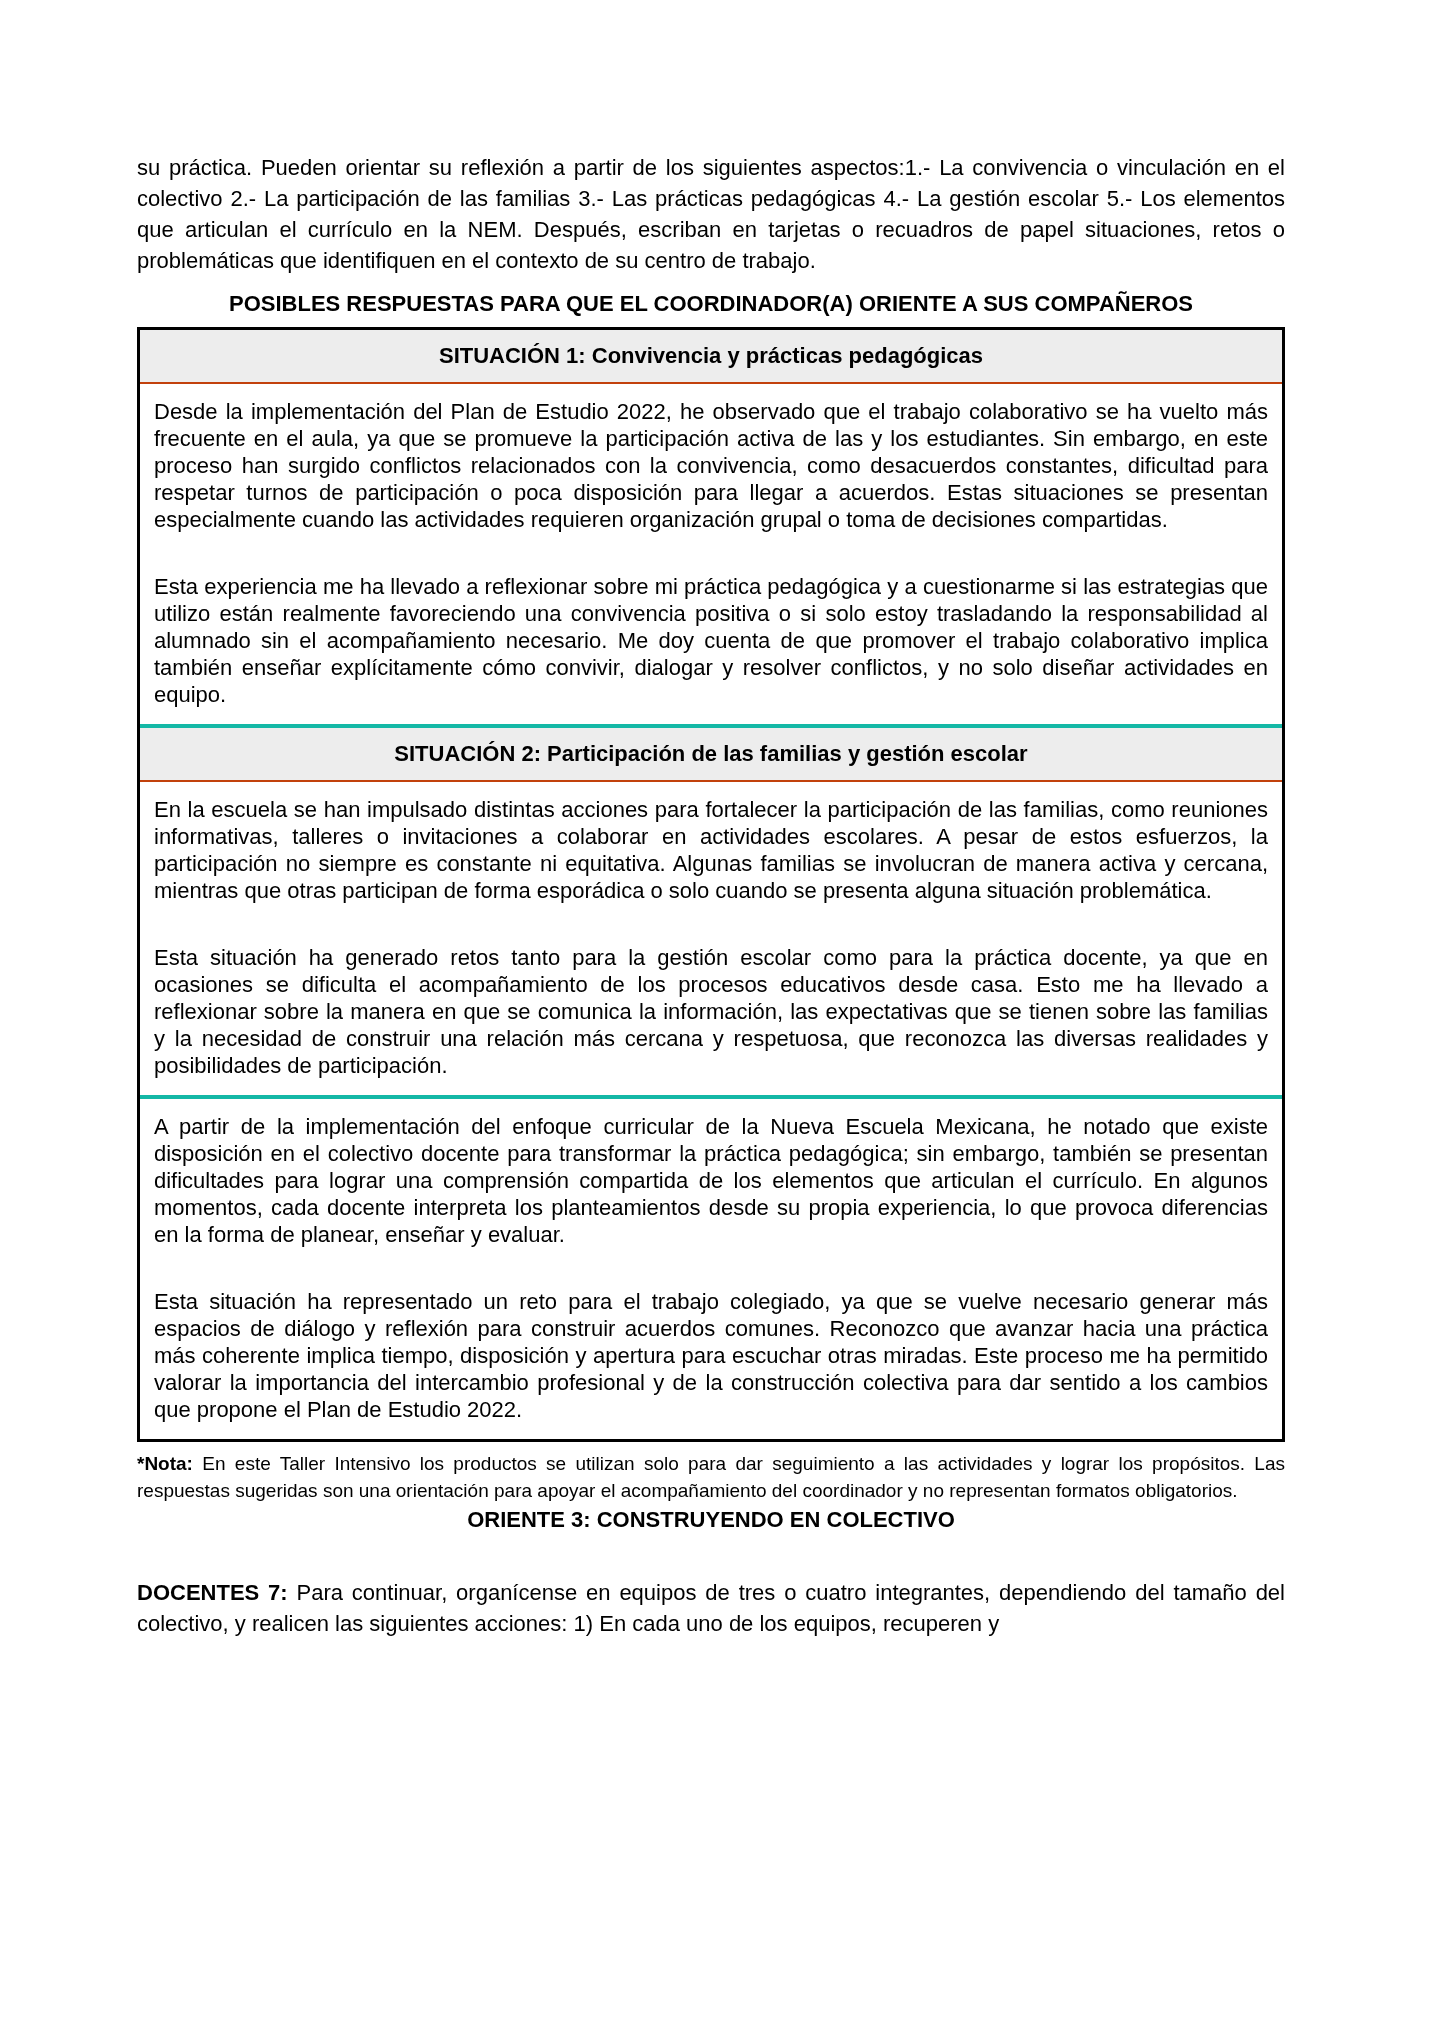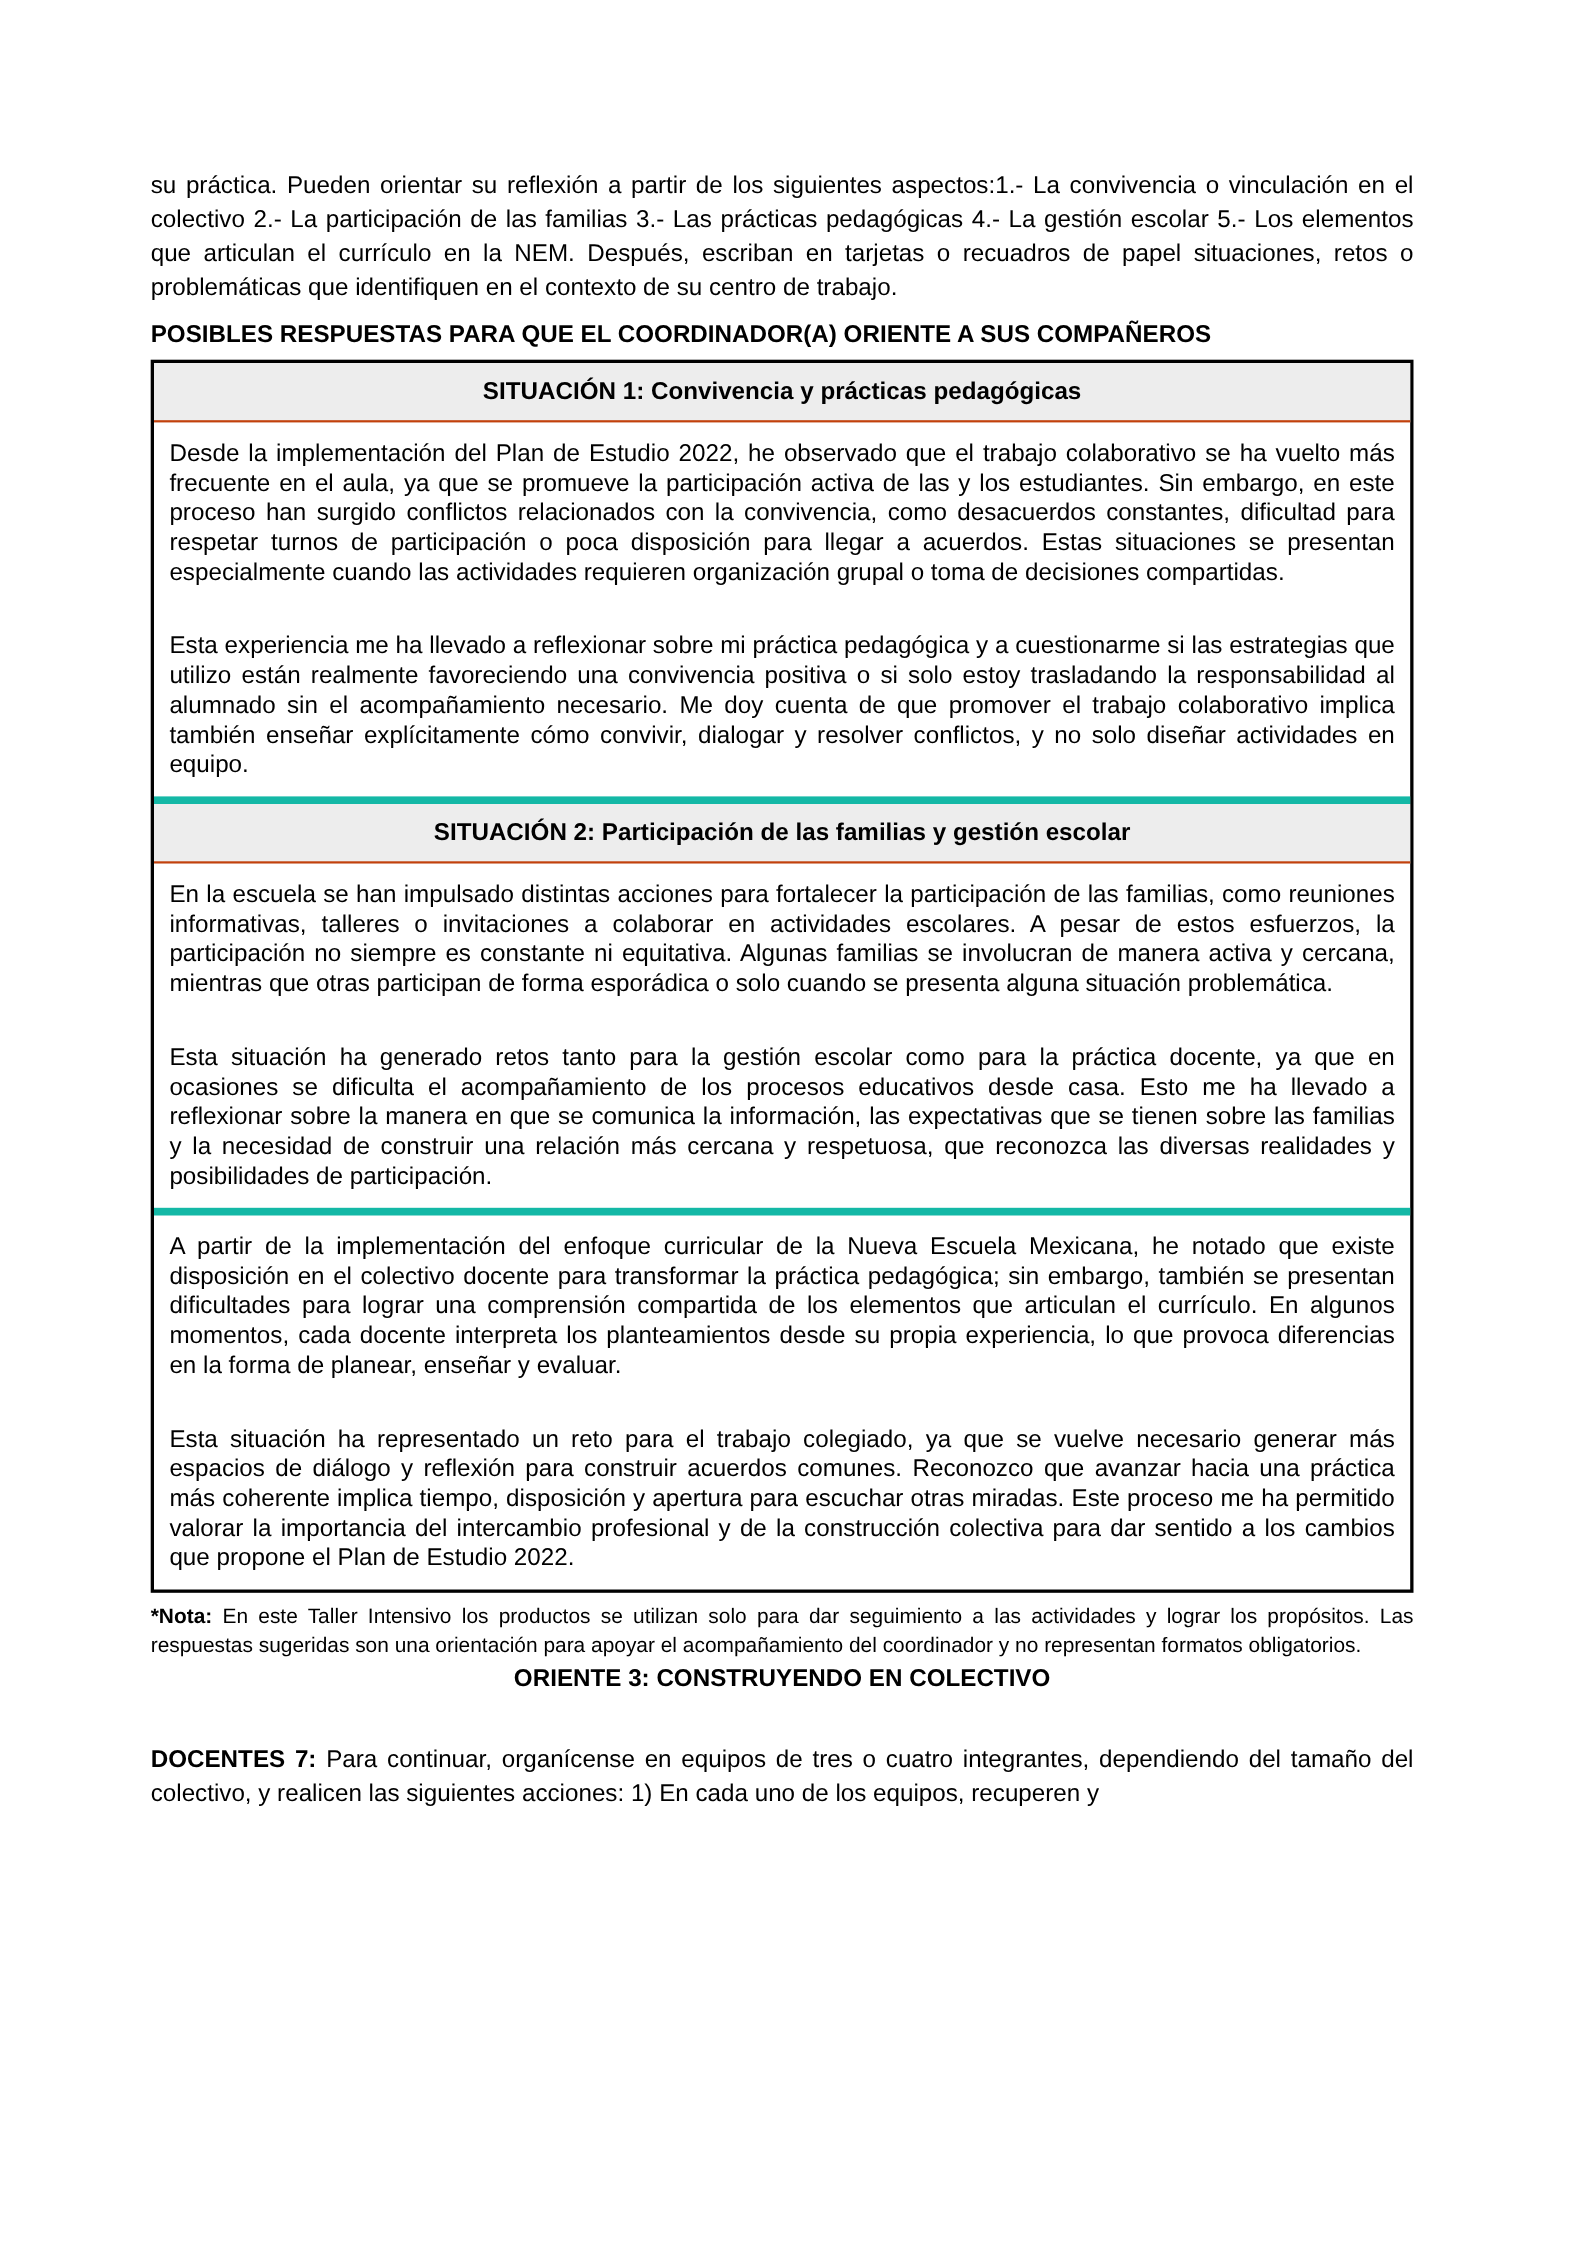--- a/index.html
+++ b/index.html
@@ -28,39 +28,39 @@
     text-align: justify;
     margin: 0;
   }
   .intro {
     margin-bottom: 0;
   }
   .table-title {
     font-size: 22px;
     line-height: 31px;
     font-weight: bold;
-    text-align: left;
+    text-align: center;
     margin: 12px 0 8px 0;
     white-space: nowrap;
   }
   .sit-table {
     border: 3px solid #000000;
   }
   .sit-header {
     background: #ededed;
     border-bottom: 2px solid #c2410c;
     font-weight: bold;
     font-size: 22px;
     line-height: 26px;
     text-align: center;
     padding: 13px 10px;
   }
   .sit-body {
     padding: 14px 14px 16px 14px;
-    border-bottom: 7px solid #14b8a6;
+    border-bottom: 4px solid #14b8a6;
   }
   .sit-body:last-child {
     border-bottom: 0;
   }
   .sit-body .cell-text {
     font-size: 22px;
     line-height: 27px;
     text-align: justify;
     margin: 0 0 40px 0;
   }

